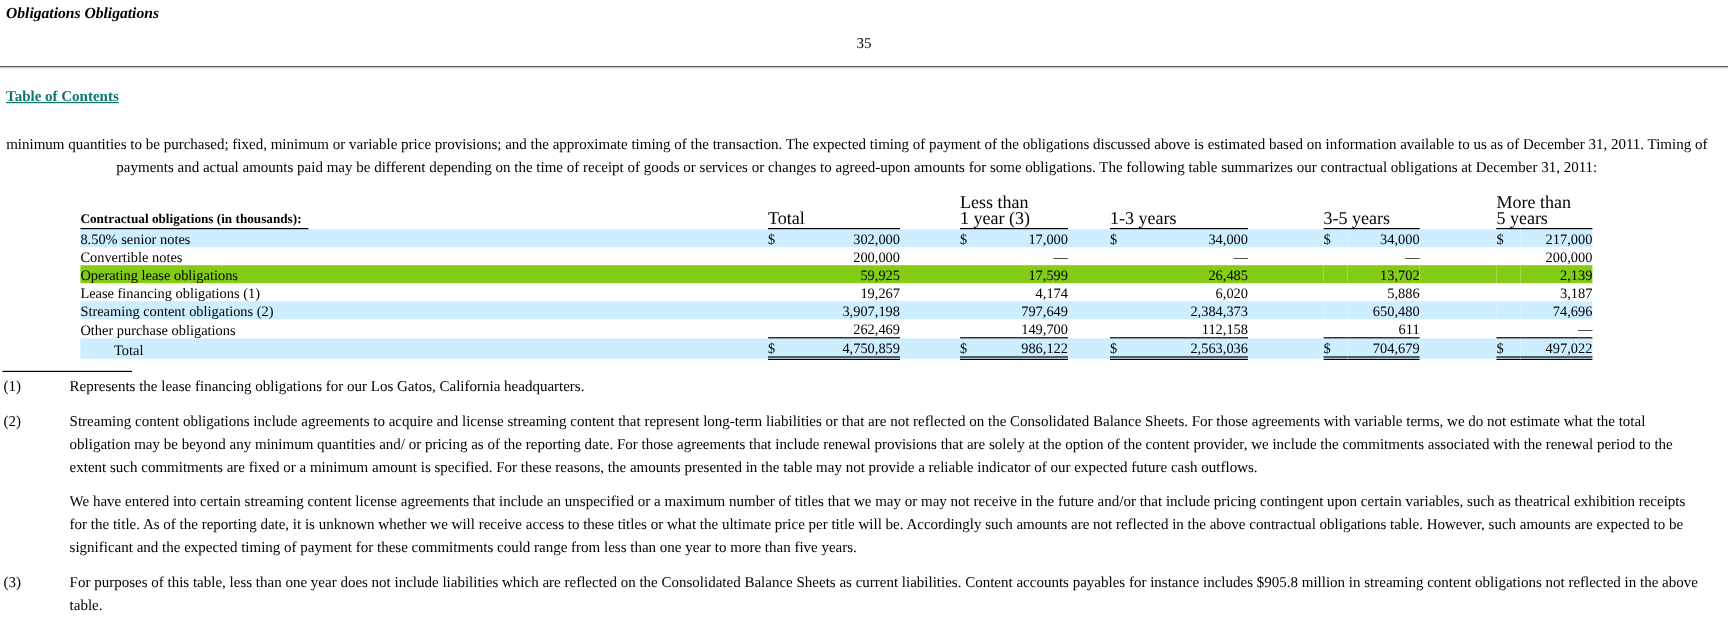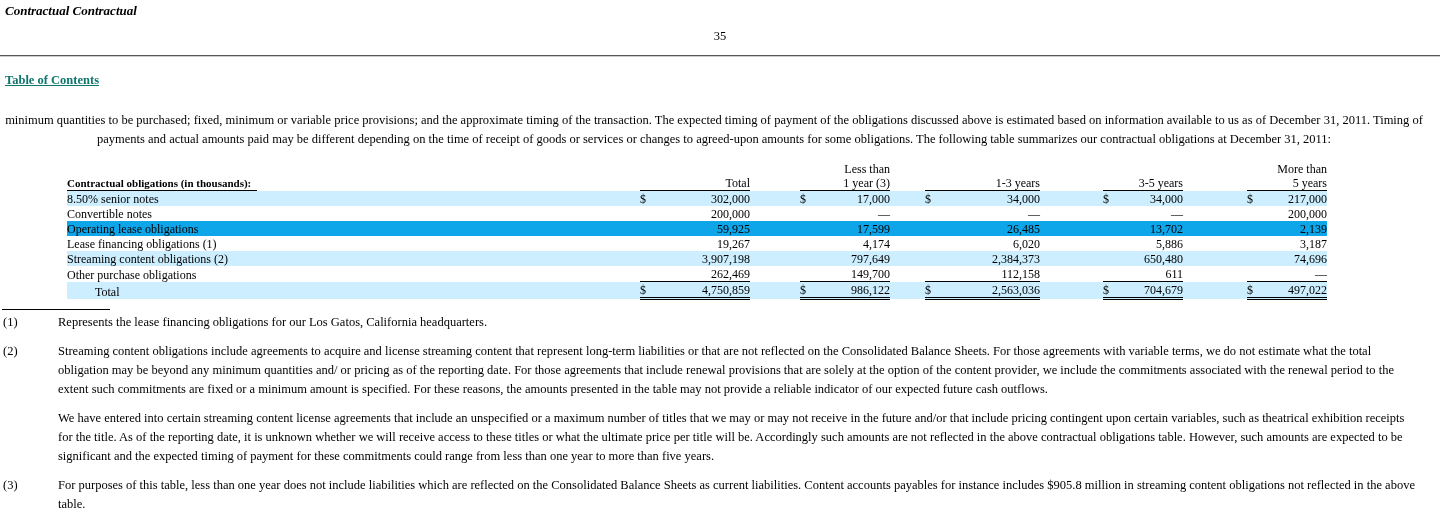--- a/index.html
+++ b/index.html
@@ -65,23 +65,23 @@
     white-space: nowrap;
   }
   .grp-h {
     font-size: 11px;
     font-weight: bold;
     text-align: center;
     border-bottom: 1px solid #000;
     line-height: 13px;
   }
   .col-h {
-    font-size: 12px;
-    font-weight: bold;
-    text-align: right;
+    font-size: 15px;
+    font-weight: bold;
+    text-align: left;
     border-bottom: 1px solid #000;
     line-height: 12px;
     padding-top: 1px;
   }
   .lbl-h { text-align: left; }
   .lbl-h-text {
     display: inline-block;
     font-size: 11px;
     font-weight: bold;
     border-bottom: 1px solid #000;
@@ -106,21 +106,21 @@
   .fn { display: flex; margin: 0; }
   .fn-num { width: 55px; flex: 0 0 55px; line-height: 19px; }
   .fn-body { flex: 1 1 auto; }
   .fn-p { margin: 0 0 10px 0; line-height: 19px; }
 </style>
 </head>
 <body>
 
 <div class="page">
 
-  <div class="doc-heading">Contractual Contractual</div>
+  <div class="doc-heading">Obligations Obligations</div>
 
 
   <div class="page-number">35</div>
 
   <div class="page-rule"></div>
 
   <a class="toc-link">Table of Contents</a>
 
   <p class="continuation">minimum quantities to be purchased; fixed, minimum or variable price provisions; and the approximate timing of the transaction. The expected timing of payment of the obligations discussed above is estimated based on information available to us as of December 31, 2011. Timing of payments and actual amounts paid may be different depending on the time of receipt of goods or services or changes to agreed-upon amounts for some obligations. The following table summarizes our contractual obligations at December 31, 2011:</p>
 
@@ -201,21 +201,21 @@
           <td class="sp"></td>
           <td class="cur"></td>
           <td class="amt">—</td>
           <td class="sp"></td>
           <td class="cur"></td>
           <td class="amt">—</td>
           <td class="sp"></td>
           <td class="cur"></td>
           <td class="amt">200,000</td>
         </tr>
-        <tr class="stripe" style="background: #0ea5e9;">
+        <tr class="stripe" style="background: #84cc16;">
           <td class="lbl">Operating lease obligations</td>
           <td class="cur"></td>
           <td class="amt">59,925</td>
           <td class="sp"></td>
           <td class="cur"></td>
           <td class="amt">17,599</td>
           <td class="sp"></td>
           <td class="cur"></td>
           <td class="amt">26,485</td>
           <td class="sp"></td>

